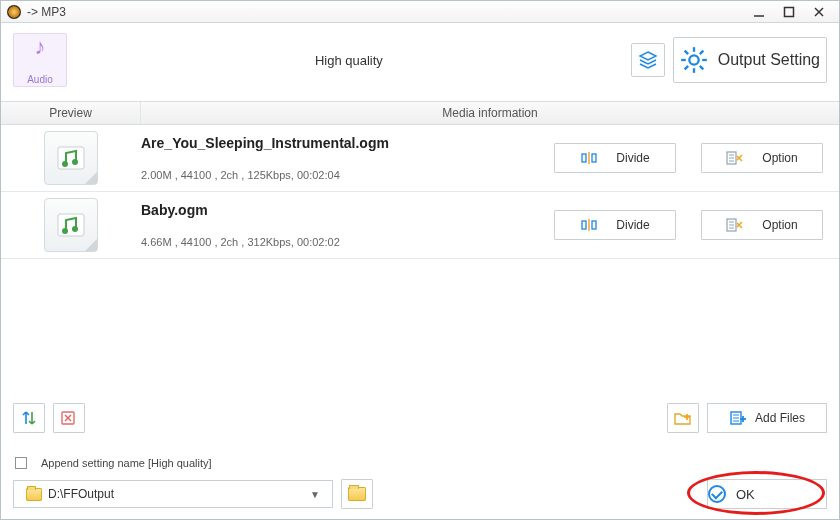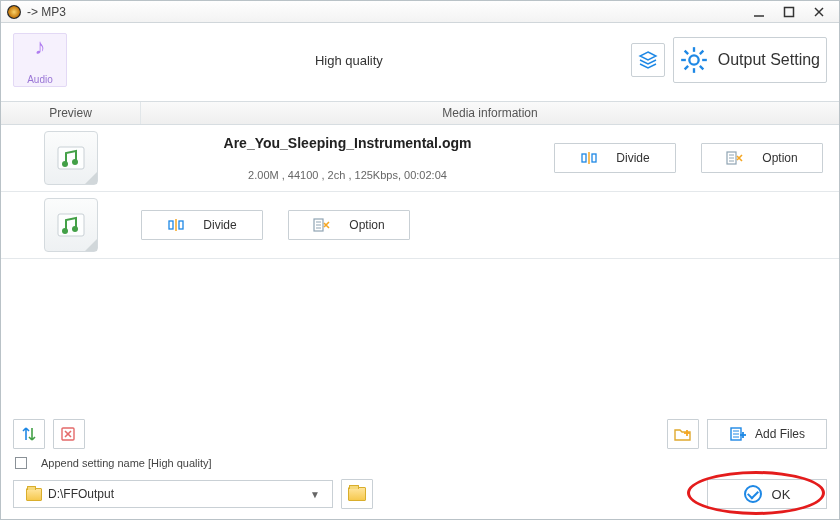--- a/index.html
+++ b/index.html
@@ -29,48 +29,48 @@
   .thead { display: flex; background: linear-gradient(#fafafa,#efefef); border-top: 1px solid #d7dde1; border-bottom: 1px solid #d7dde1; font-size: 12px; color: #555; }
   .thead .col-preview { width: 140px; text-align: center; padding: 4px 0; border-right: 1px solid #e1e6e9; }
   .thead .col-media { flex: 1; text-align: center; padding: 4px 0; }
 
   .rows { flex: 0 0 auto; }
   .row { display: flex; align-items: center; border-bottom: 1px solid #e4e8eb; padding: 6px 8px 6px 0; }
   .row .preview { width: 140px; display: flex; align-items: center; justify-content: center; }
   .row .preview .thumb { width: 54px; height: 54px; background: linear-gradient(#fbfcfc,#eef1f3); border: 1px solid #d4dade; border-radius: 4px; display: flex; align-items: center; justify-content: center; position: relative; }
   .row .preview .thumb::after { content:""; position:absolute; bottom:0; right:0; border-width:0 0 12px 12px; border-style:solid; border-color:transparent transparent #d1d7da transparent; }
   .row .preview .thumb svg { display:block; }
-  .row .info { flex: 1; text-align: center; }
+  .row .info { flex: 1; text-align: left; }
   .row .info .fname { font-weight: 600; font-size: 14px; color: #222; }
   .row .info .meta { font-size: 11px; color: #666; margin-top: 18px; }
   .row .actions { display: flex; gap: 25px; padding-right: 8px; }
   .actbtn { width: 122px; height: 30px; border: 1px solid #c9d0d5; background: #fff; border-radius: 1px; display: flex; align-items: center; justify-content: center; gap: 18px; font-size: 12px; color: #333; }
   .actbtn .ic { width: 18px; height: 18px; display: flex; align-items: center; justify-content: center; }
 
   .bodyfill { flex: 1; }
 
   
   .bottom { padding: 6px 12px 10px 12px; }
-  .btrow1 { display: flex; align-items: center; gap: 8px; margin-bottom: 8px; }
+  .btrow1 { display: flex; align-items: center; gap: 8px; margin-bottom: 24px; }
   .sqbtn { width: 32px; height: 30px; border: 1px solid #c9d0d5; background: #fff; display: flex; align-items: center; justify-content: center; border-radius: 1px; }
   .btrow1 .spacer { flex: 1; }
   .addfiles { width: 120px; height: 30px; border: 1px solid #c9d0d5; background: #fff; display: flex; align-items: center; justify-content: center; gap: 8px; font-size: 12px; color: #333; }
 
   .appendrow { display: flex; align-items: center; gap: 14px; margin: 2px 0 10px 2px; font-size: 11px; color: #444; }
   .appendrow .cb { width: 12px; height: 12px; border: 1px solid #8a9197; background: #fff; display: inline-block; }
 
   .btrow2 { display: flex; align-items: center; gap: 8px; position: relative; }
   .pathbox { flex: 0 0 320px; height: 28px; border: 1px solid #c9d0d5; background: #fff; display: flex; align-items: center; padding: 0 12px; gap: 6px; font-size: 12px; color: #333; }
   .pathbox .fld { width: 16px; height: 13px; background: linear-gradient(#ffe49b,#f6c94f); border: 1px solid #d9ae2c; border-radius: 1px; position: relative; }
   .pathbox .fld::before { content:""; position:absolute; top:-3px; left:0; width:7px; height:3px; background:#f6d97a; border:1px solid #d9ae2c; border-bottom:none; border-radius:1px 1px 0 0; }
   .pathbox .caret { margin-left:auto; color:#666; font-size:10px; }
   .fldbtn .fld { width: 18px; height: 14px; background: linear-gradient(#ffe49b,#f6c94f); border: 1px solid #d9ae2c; border-radius: 1px; position: relative; }
   .fldbtn .fld::before { content:""; position:absolute; top:-3px; left:0; width:8px; height:3px; background:#f6d97a; border:1px solid #d9ae2c; border-bottom:none; border-radius:1px 1px 0 0; }
 
-  .okbtn { width: 120px; height: 30px; border: 1px solid #c9d0d5; background: #fff; display: flex; align-items: center; justify-content: center; gap: 10px; font-size: 13px; color: #333; margin-left: auto; position: relative; }
+  .okbtn { width: 120px; height: 30px; border: 1px solid #c9d0d5; background: #fff; display: flex; align-items: center; gap: 10px; font-size: 13px; color: #333; margin-left: auto; position: relative; }
   .okcirc { width: 18px; height: 18px; border: 2px solid #1e88e5; border-radius: 50%; display: flex; align-items: center; justify-content: center; }
   .okcirc::after { content:""; width:8px; height:5px; border-left:2px solid #1e88e5; border-bottom:2px solid #1e88e5; transform: rotate(-45deg); margin-top:-2px; }
 
   .red-ellipse { position: absolute; right: 2px; bottom: -6px; width: 138px; height: 44px; border: 3px solid #e41c1c; border-radius: 50%; pointer-events: none; }
 </style>
 </head>
 <body>
 
 <div class="window">
 
@@ -181,20 +181,24 @@
       <div class="preview">
         <div class="thumb">
           <svg width="34" height="34" viewBox="0 0 34 34">
               <rect x="4" y="6" width="26" height="22" rx="2" fill="#fdfefe" stroke="#c9d0d5"></rect>
               <path d="M12 22 V12 l10 -2 v10" fill="none" stroke="#43a047" stroke-width="2"></path>
               <circle cx="11" cy="23" r="3" fill="#43a047"></circle>
               <circle cx="21" cy="21" r="3" fill="#43a047"></circle>
             </svg>
         </div>
       </div>
+      <div class="info">
+        <div class="fname">Baby.ogm</div>
+        <div class="meta">4.66M , 44100 , 2ch , 312Kbps, 00:02:02</div>
+      </div>
       <div class="actions">
         <div class="actbtn">
           <span class="ic">
               <svg width="18" height="16">
                 <rect x="2" y="4" width="4" height="8" fill="none" stroke="#1e88e5" stroke-width="1.3"></rect>
                 <rect x="12" y="4" width="4" height="8" fill="none" stroke="#1e88e5" stroke-width="1.3"></rect>
                 <line x1="9" y1="2" x2="9" y2="14" stroke="#f5a623" stroke-width="1.5"></line>
               </svg>
             </span>
           <span>Divide</span>

